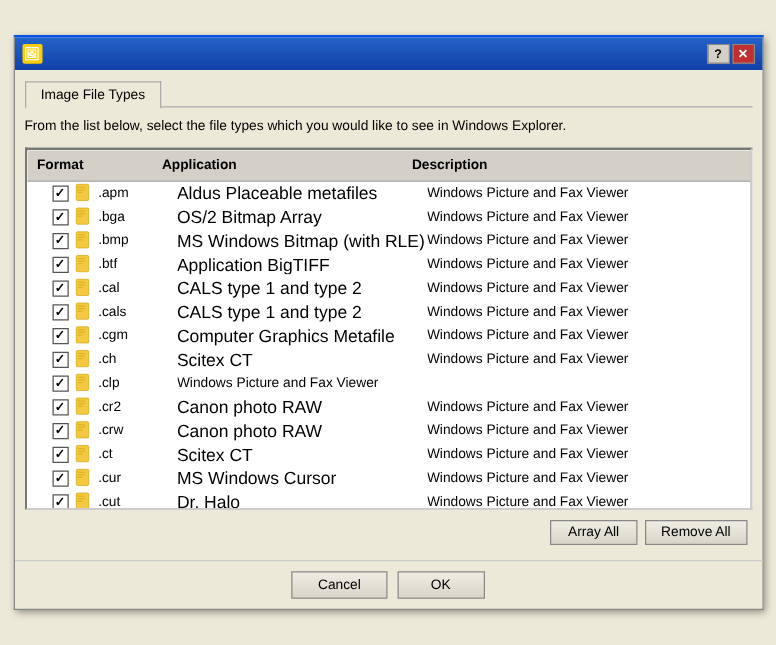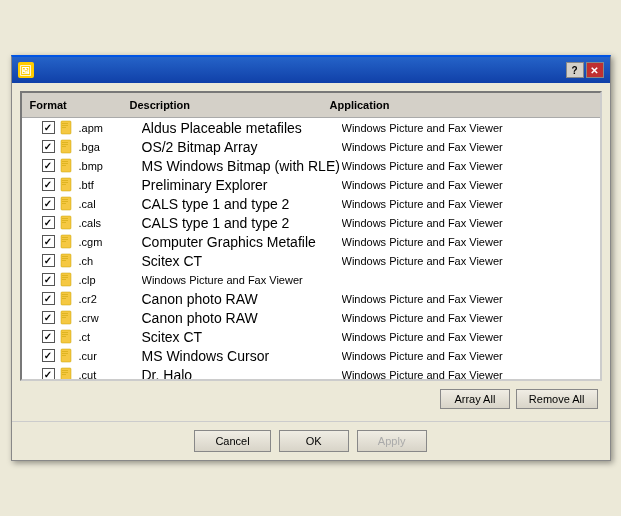--- a/index.html
+++ b/index.html
@@ -209,27 +209,31 @@
       <div class="title-icon">🖼</div>
     </div>
     <div class="titlebar-buttons">
       <div class="tb-btn">?</div>
       <div class="tb-btn close">✕</div>
     </div>
   </div>
 
   <div class="content">
 
-
+    <div class="tab-bar">
+      <div class="tab active">Image File Types</div>
+    </div>
+
+    <p class="description-text">From the list below, select the file types which you would like to see in Windows Explorer.</p>
 
     <div class="list-container">
       <div class="list-header">
         <span>Format</span>
+        <span>Application</span>
         <span>Description</span>
-        <span>Application</span>
       </div>
       <div id="list-rows">
           <div class="list-row">
             <div class="format-cell">
               <div class="checkbox checked"></div>
               <svg width="16" height="16" viewBox="0 0 16 16">
       <rect x="2" y="1" width="10" height="13" rx="1" fill="#f5c842" stroke="#c8a000" stroke-width="0.5"></rect>
       <rect x="3" y="3" width="6" height="1" fill="#c8a000" opacity="0.5"></rect>
       <rect x="3" y="5" width="6" height="1" fill="#c8a000" opacity="0.5"></rect>
       <rect x="3" y="7" width="4" height="1" fill="#c8a000" opacity="0.5"></rect>
@@ -271,21 +275,21 @@
             <div class="format-cell">
               <div class="checkbox checked"></div>
               <svg width="16" height="16" viewBox="0 0 16 16">
       <rect x="2" y="1" width="10" height="13" rx="1" fill="#f5c842" stroke="#c8a000" stroke-width="0.5"></rect>
       <rect x="3" y="3" width="6" height="1" fill="#c8a000" opacity="0.5"></rect>
       <rect x="3" y="5" width="6" height="1" fill="#c8a000" opacity="0.5"></rect>
       <rect x="3" y="7" width="4" height="1" fill="#c8a000" opacity="0.5"></rect>
     </svg>
               <span>.btf</span>
             </div>
-            <div class="desc-cell">Preliminary Explorer</div>
+            <div class="desc-cell">Application BigTIFF</div>
             <div class="app-cell">Windows Picture and Fax Viewer</div>
           </div>
           <div class="list-row">
             <div class="format-cell">
               <div class="checkbox checked"></div>
               <svg width="16" height="16" viewBox="0 0 16 16">
       <rect x="2" y="1" width="10" height="13" rx="1" fill="#f5c842" stroke="#c8a000" stroke-width="0.5"></rect>
       <rect x="3" y="3" width="6" height="1" fill="#c8a000" opacity="0.5"></rect>
       <rect x="3" y="5" width="6" height="1" fill="#c8a000" opacity="0.5"></rect>
       <rect x="3" y="7" width="4" height="1" fill="#c8a000" opacity="0.5"></rect>
@@ -426,15 +430,14 @@
 
     <div class="bottom-buttons">
       <button class="btn">Array All</button>
       <button class="btn">Remove All</button>
     </div>
   </div>
 
   <div class="footer-buttons">
     <button class="footer-btn">Cancel</button>
     <button class="footer-btn">OK</button>
-    <button class="footer-btn" disabled="">Apply</button>
   </div>
 </div>
 
 </body></html>

